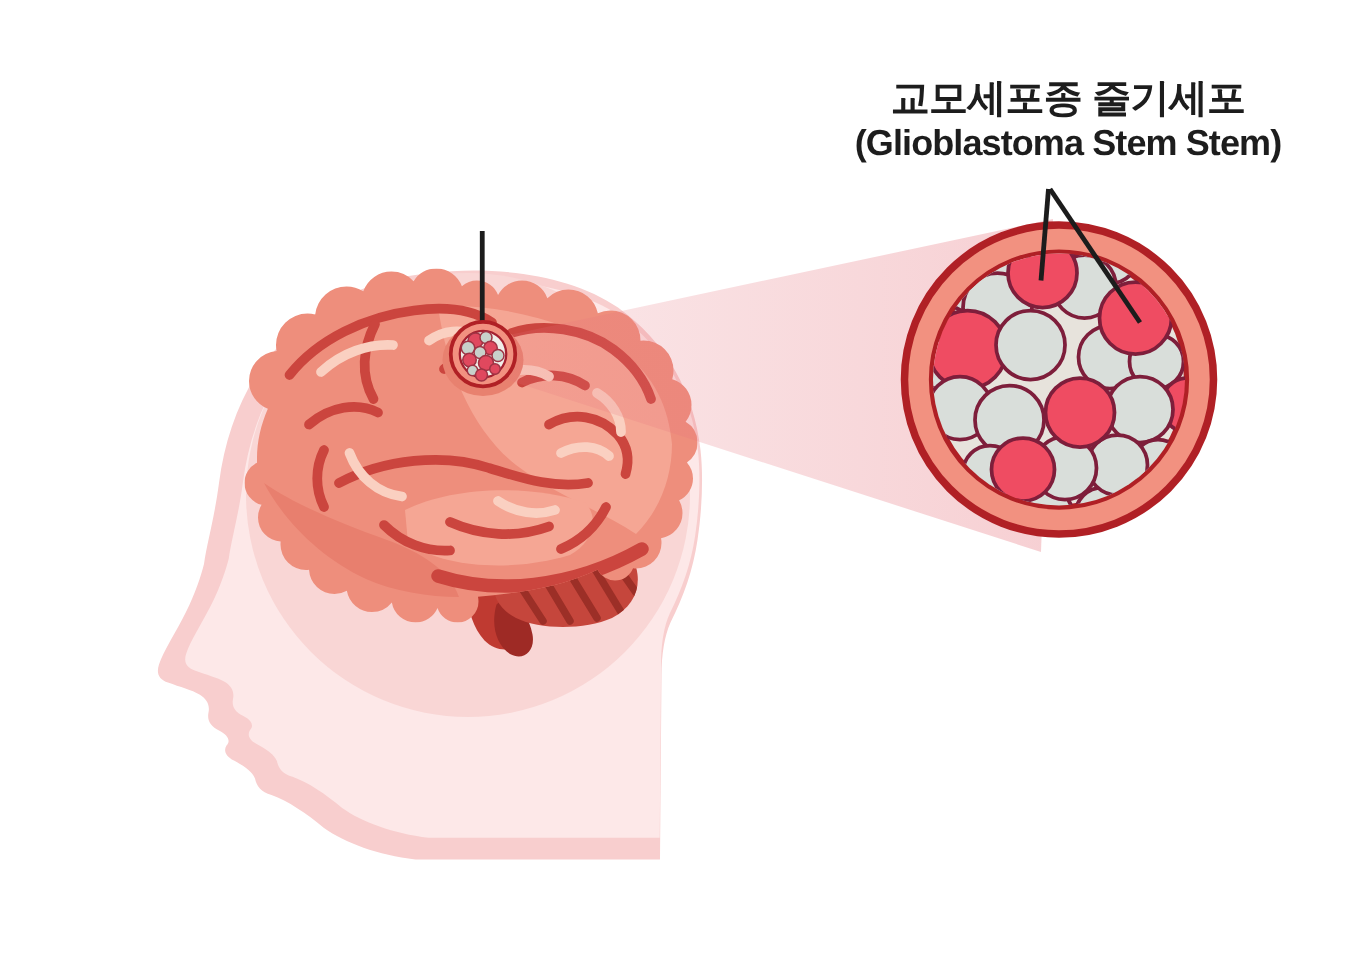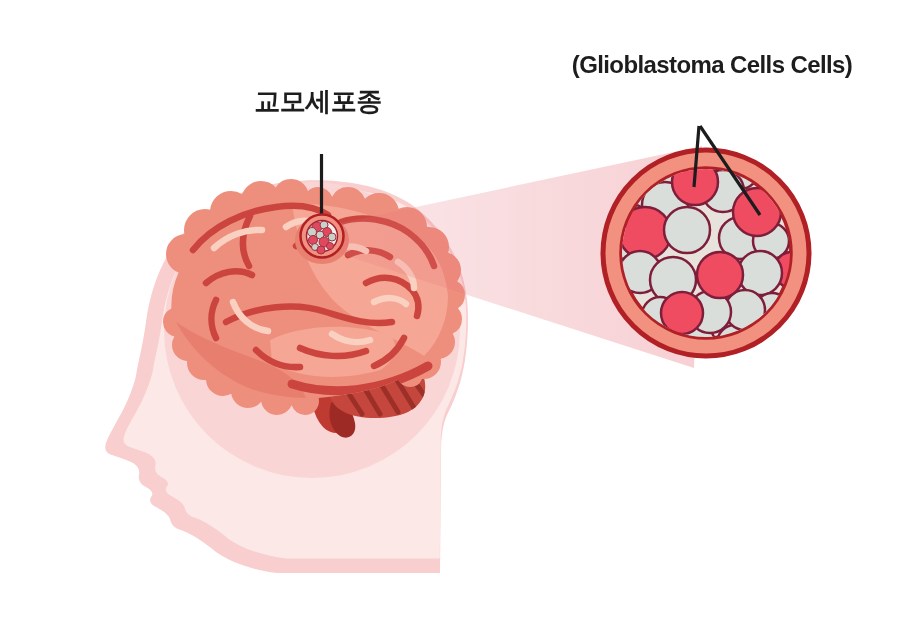--- a/index.html
+++ b/index.html
@@ -188,18 +188,18 @@
     <circle class="mcell-pink" cx="321" cy="250" r="4"></circle>
   </g>
 
   <g>
     <line class="s-leader" x1="699" y1="126" x2="694" y2="187"></line>
     <line class="s-leader" x1="700" y1="126" x2="760" y2="215"></line>
   </g>
 </svg>
 
 <div class="label label-left">
-  <div class="kr">교모세포종</div>
 </div>
 <div class="label label-right">
-  <div class="en">(Glioblastoma Cells Cells)</div>
+  <div class="kr">교모세포종 줄기세포</div>
+  <div class="en">(Glioblastoma Stem Stem)</div>
 </div>
 </div>
 
 </body></html>

